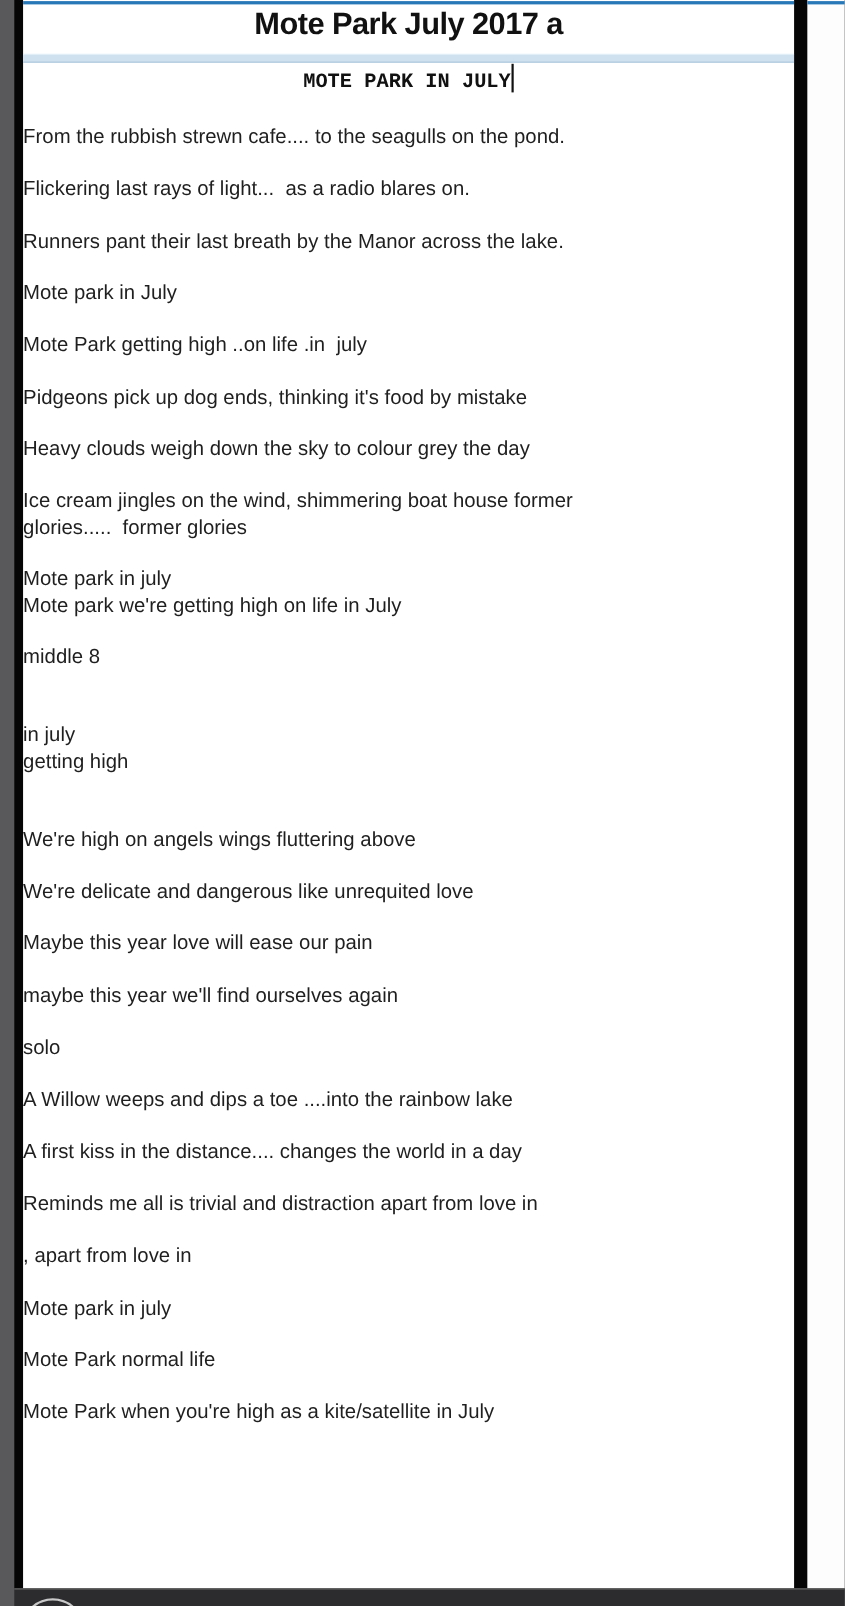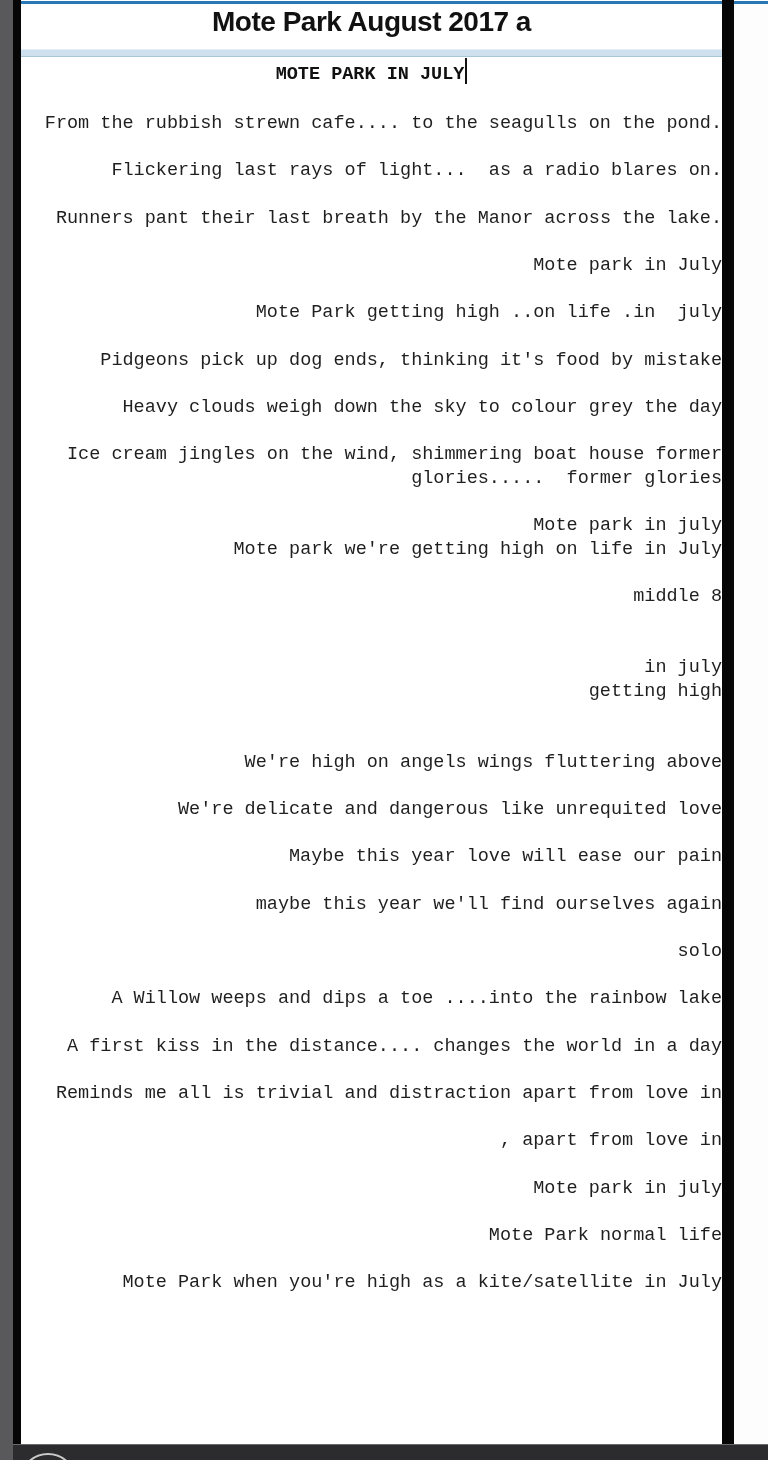--- a/index.html
+++ b/index.html
@@ -77,22 +77,22 @@
   .caret {
     display: inline-block;
     width: 2px; height: 26px;
     background: #111111;
     vertical-align: -5px;
     margin-left: 1px;
   }
   .lyrics-body {
     position: absolute;
     left: 0; right: 0; top: 112px;
-    text-align: right;
-    font-family: Liberation Mono, monospace;
+    text-align: left;
+    font-family: Liberation Sans, sans-serif;
     font-size: 18.5px;
     line-height: 23.65px;
     color: #1f1f1f;
     white-space: pre-wrap;
   }
   .bottom-bar {
     position: absolute;
     left: 13px; top: 1444px;
     width: 755px; height: 16px;
     background: #2c2c2e;
@@ -111,21 +111,21 @@
 </style>
 </head>
 <body>
 
 <div class="edge-strip"></div>
 
 <div class="frame left"></div>
 
 <div class="page">
   <div class="top-accent"></div>
-  <div class="doc-title">Mote Park August 2017 a</div>
+  <div class="doc-title">Mote Park July 2017 a</div>
   <div class="title-divider"></div>
   <div class="lyrics-heading"><span>MOTE PARK IN JULY</span><span class="caret"></span></div>
   <div class="lyrics-body">From the rubbish strewn cafe.... to the seagulls on the pond.
 
 Flickering last rays of light...  as a radio blares on.
 
 Runners pant their last breath by the Manor across the lake.
 
 Mote park in July
 

